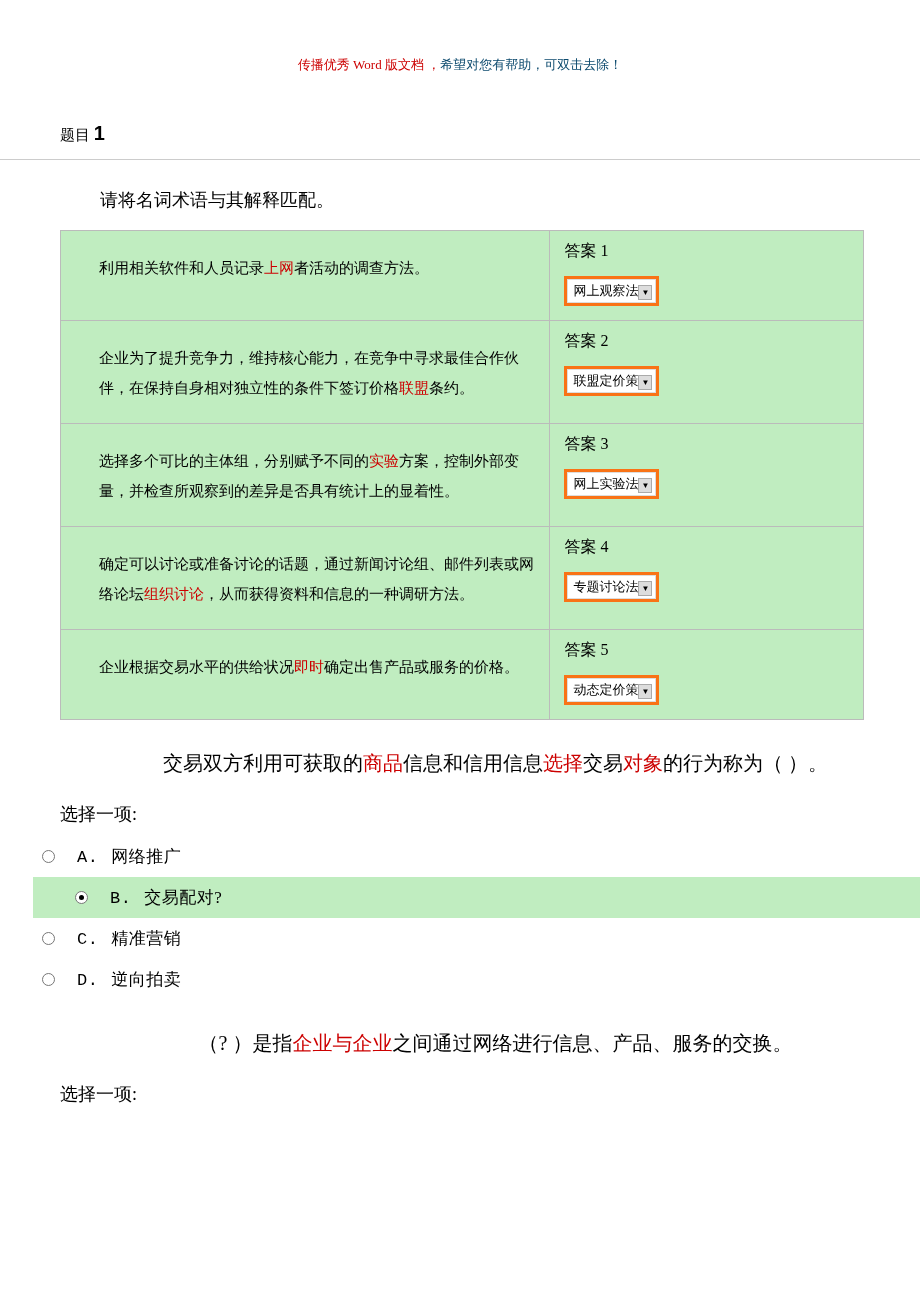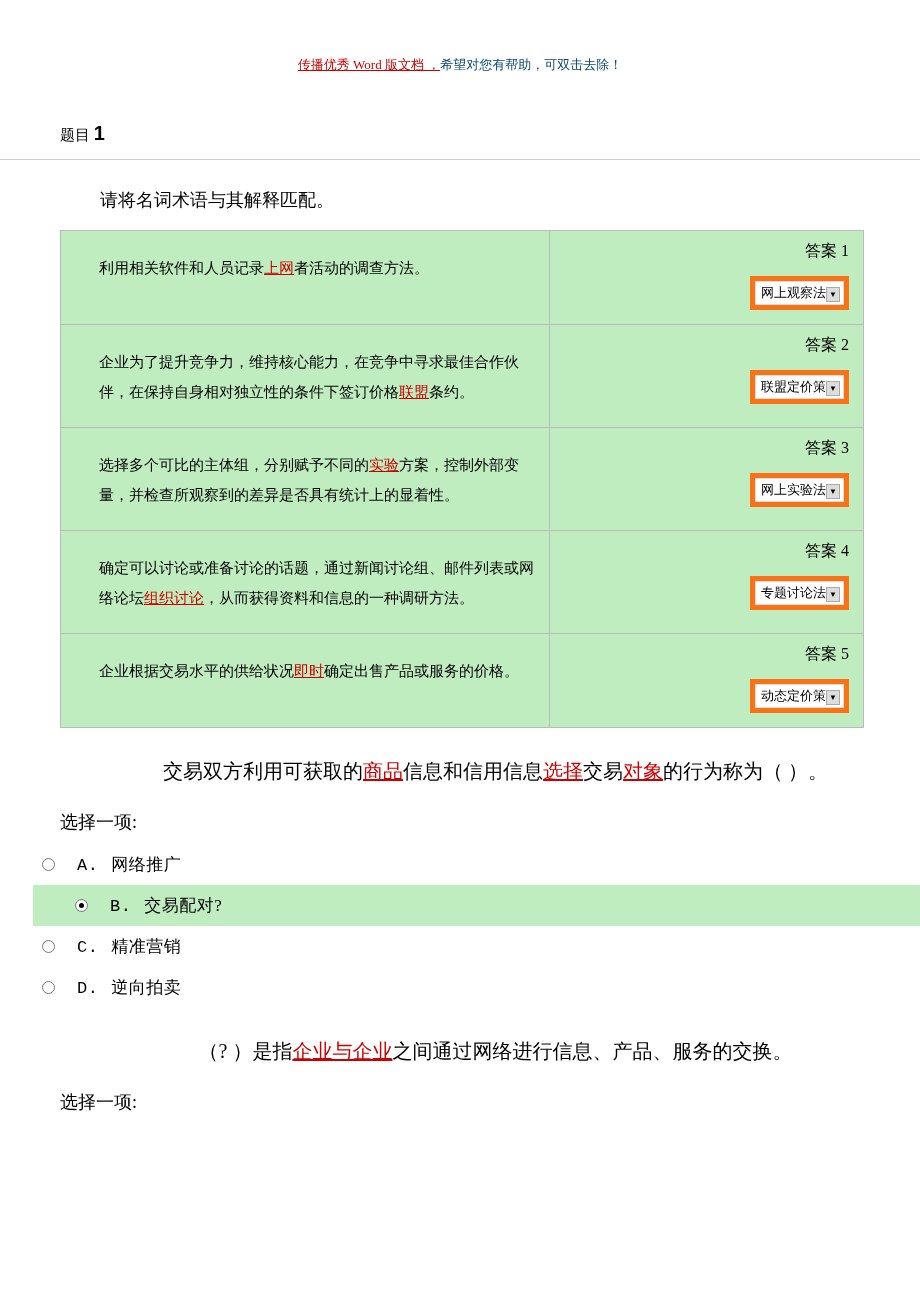--- a/index.html
+++ b/index.html
@@ -43,45 +43,44 @@
     padding: 22px 14px 20px 38px;
     width: 490px;
     font-size: 15px;
     line-height: 30px;
   }
   .match-table .ans-cell {
     background: #c0edc0;
     padding: 10px 14px 14px 14px;
     width: 314px;
     font-size: 15px;
-    text-align: right;
   }
   .ans-label { font-family: "SimSun", serif; font-size: 16px; margin-bottom: 10px; }
   .dropdown {
     display: inline-block;
-    border: 5px solid #f97316;
+    border: 3px solid #f97316;
     background: #fff;
     font-size: 13px;
     padding: 3px 4px 3px 6px;
     margin-top: 4px;
     position: relative;
     font-family: "SimSun", serif;
     box-shadow: inset 0 0 0 1px #ddd;
   }
   .dropdown::after {
     content: "▼";
     font-size: 8px;
     background: #ddd;
     border: 1px solid #aaa;
     padding: 2px 2px;
     margin-left: 0px;
     display: inline-block;
     vertical-align: middle;
   }
-  .red { color: #c00; text-decoration: underline; }
+  .red { color: #c00; }
   .q-body {
     font-size: 20px;
     padding: 26px 29px 0 100px;
     line-height: 34px;
     text-align: center;
   }
   .choose-one {
     font-size: 18px;
     padding: 22px 0 10px 60px;
   }

